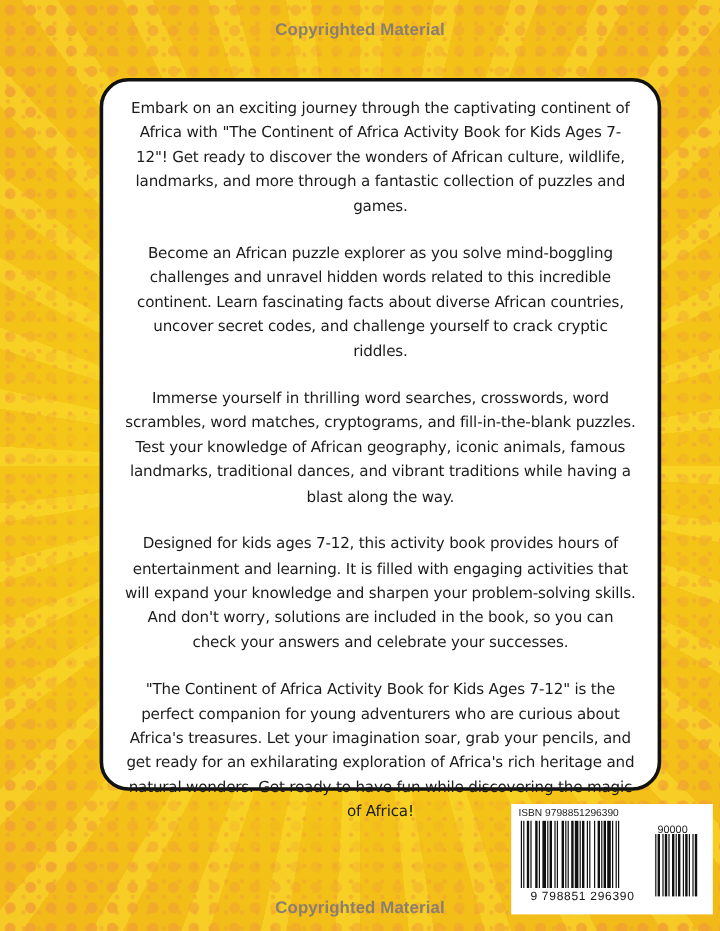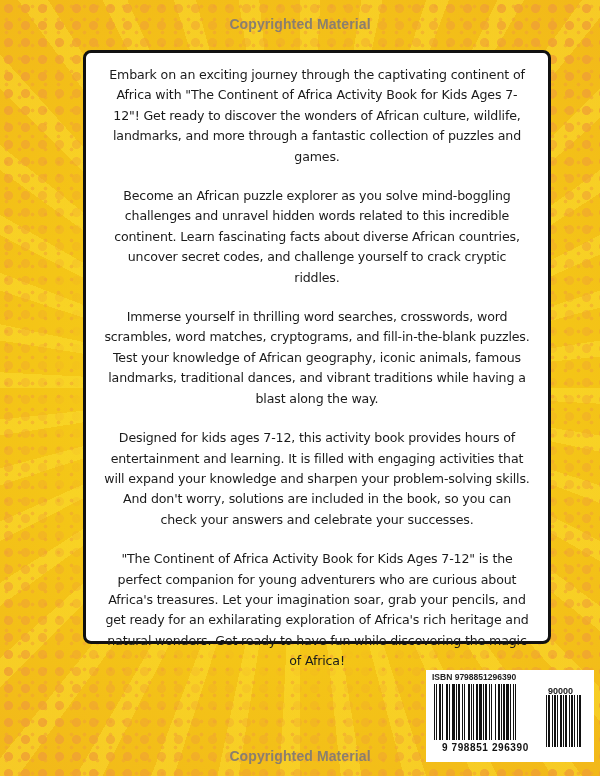--- a/index.html
+++ b/index.html
@@ -28,32 +28,32 @@
     background-size: 13px 13px;
   }
   .watermark {
     position:absolute; left:0; width:600px; text-align:center;
     font-family:"Liberation Sans", sans-serif; font-weight:bold; font-size:14px;
     color:#8a7f6e; letter-spacing:0.1px;
   }
   .wm-top { top:16px; }
   .wm-bottom { top:748px; }
   .text-box {
-    position:absolute; left:83px; top:50px; width:468px; height:594px;
-    background:#ffffff; border:3px solid #111; border-radius:8px;
+    position:absolute; left:83px; top:65px; width:468px; height:594px;
+    background:#ffffff; border:3px solid #111; border-radius:24px;
     box-sizing:border-box; padding:12px 18px 0 18px;
   }
   .para {
     margin:0 0 19px 0; text-align:center;
     font-family:"DejaVu Sans", sans-serif; font-size:12.6px; line-height:20.4px; color:#1b1b1b;
     letter-spacing:-0.15px;
   }
   .barcode-box {
     position:absolute; left:426px; top:670px; width:168px; height:92px;
-    background:#ffffff; box-sizing:border-box; padding:2px 4px;font-weight:bold;
+    background:#ffffff; box-sizing:border-box; padding:2px 4px;
   }
   .isbn-label {
     font-family:"Liberation Sans", sans-serif; font-size:8.5px; color:#222; line-height:10px;
     position:absolute; left:6px; top:2px;
   }
   .bars-main { position:absolute; left:8px; top:14px; width:100px; height:56px; display:flex; align-items:stretch; }
   .bars-add { position:absolute; left:120px; top:25px; width:42px; height:52px; display:flex; align-items:stretch; }
   .bar { background:#111; }
   .gap { background:transparent; }
   .addon-num {

